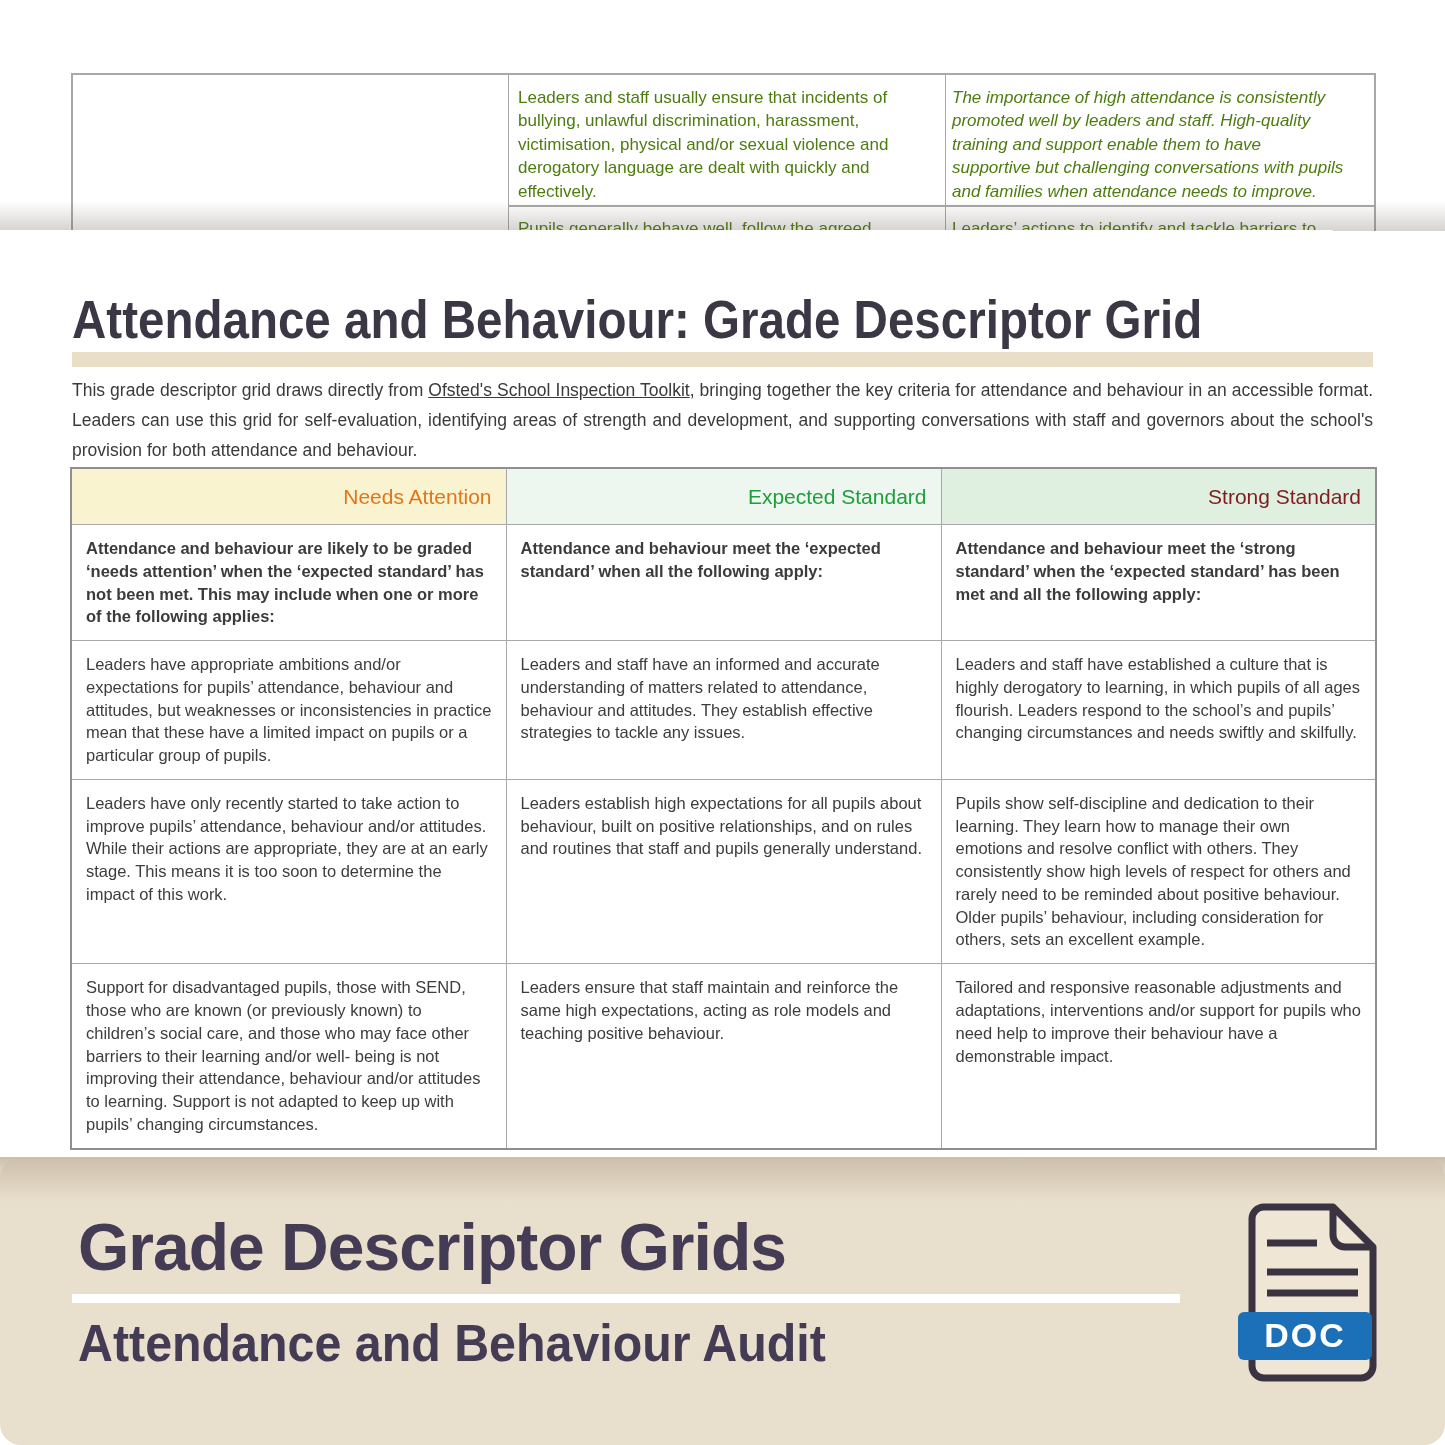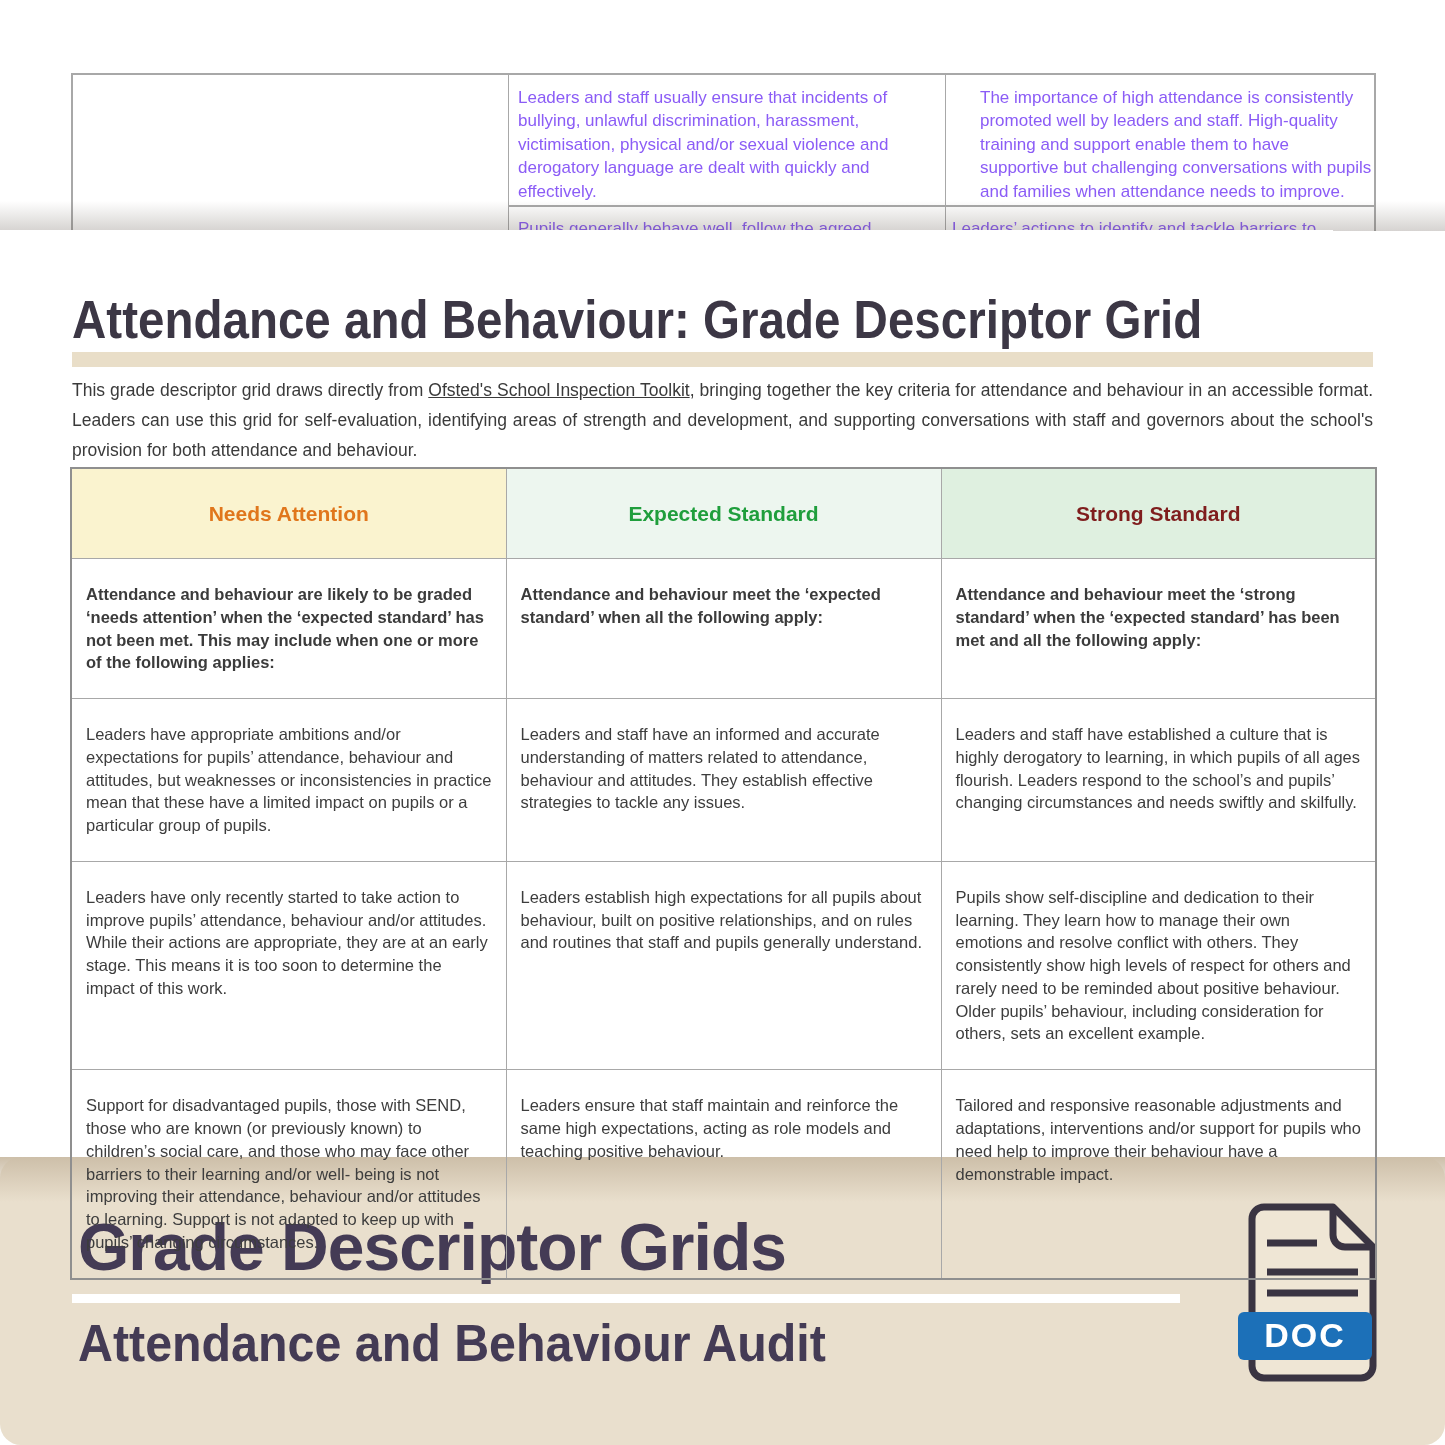--- a/index.html
+++ b/index.html
@@ -7,38 +7,38 @@
     width:1445px;height:1445px;position:relative;overflow:hidden;
     background:#ffffff;
     font-family:"Liberation Sans", sans-serif;
     color:#3d3d3d;
   }
   
   .top-frag{position:absolute;left:0;top:0;width:1445px;height:231px;overflow:hidden;z-index:1;background:#fff;}
   .top-frag::after{content:"";position:absolute;left:0;right:0;bottom:0;height:30px;
     background:linear-gradient(to bottom, rgba(90,80,70,0), rgba(90,80,70,0.25));}
   .tf-border{position:absolute;background:#a8a8a8;}
-  .tf-text{position:absolute;font-size:17px;line-height:23.4px;color:#8b5cf6;}
+  .tf-text{position:absolute;font-size:17px;line-height:23.4px;color:#4d7c0f;}
   
   .card{position:absolute;left:0;top:230px;width:1333px;height:927px;background:#ffffff;z-index:2;}
   .doc-title{
     position:absolute;left:72px;top:58px;font-size:54px;font-weight:bold;color:#3c3745;
     transform:scaleX(0.88);transform-origin:left top;white-space:nowrap;letter-spacing:0;
   }
   .title-bar{position:absolute;left:72px;top:122px;width:1301px;height:15px;background:#e9dec8;}
   .intro{position:absolute;left:72px;top:145px;width:1301px;font-size:17.5px;line-height:30px;
     color:#3a3a3a;text-align:justify;}
   .intro a{color:#3a3a3a;text-decoration:underline;cursor:pointer;}
   table.grid{position:absolute;left:70px;top:237px;width:1305px;border-collapse:collapse;table-layout:fixed;
     border:2px solid #8f8f8f;}
   table.grid th, table.grid td{border:1px solid #a8a8a8;}
   table.grid th{
-    height:55px;text-align:center;vertical-align:middle;padding:17px 14px;font-size:21px;font-weight:bold;
+    height:55px;text-align:right;vertical-align:middle;padding:0 14px;font-size:21px;font-weight:normal;
   }
-  table.grid td{vertical-align:top;padding:24px 14px;font-size:16.5px;line-height:1.38;color:#3d3d3d;}
+  table.grid td{vertical-align:top;padding:12px 14px;font-size:16.5px;line-height:1.38;color:#3d3d3d;}
   tr.criteria td{font-weight:bold;color:#3b3b3b;}
   th.h-needs{background:#faf3cf;color:#e0761c;}
   th.h-expected{background:#edf6ef;color:#1f9e3c;}
   th.h-strong{background:#dff0e0;color:#7f1d1d;}
   
   .banner{position:absolute;left:0;top:1157px;width:1445px;height:288px;background:#e9dfcd;z-index:1;border-radius:21px;}
   .banner::before{content:"";position:absolute;left:0;right:0;top:0;height:45px;
     background:linear-gradient(to bottom,#cdbfa9,rgba(233,223,205,0));}
   .banner-title{position:absolute;left:78px;top:52px;font-size:66px;font-weight:bold;color:#443b55;
     letter-spacing:-1px;white-space:nowrap;}
@@ -51,21 +51,21 @@
 <body>
 
 <div class="top-frag">
   <div class="tf-border" style="left:71px;top:73px;width:1305px;height:2px;"></div>
   <div class="tf-border" style="left:71px;top:73px;width:2px;height:158px;"></div>
   <div class="tf-border" style="left:508px;top:73px;width:1px;height:158px;"></div>
   <div class="tf-border" style="left:945px;top:73px;width:1px;height:158px;"></div>
   <div class="tf-border" style="left:1374px;top:73px;width:2px;height:158px;"></div>
   <div class="tf-border" style="left:508px;top:205px;width:868px;height:2px;"></div>
   <div class="tf-text" style="left:518px;top:86px;width:398px;">Leaders and staff usually ensure that incidents of bullying, unlawful discrimination, harassment, victimisation, physical and/or sexual violence and derogatory language are dealt with quickly and effectively.</div>
-  <div class="tf-text" style="left:980px;top:86px;width:392px;">The importance of high attendance is consistently promoted well by leaders and staff. High-quality training and support enable them to have supportive but challenging conversations with pupils and families when attendance needs to improve.</div>
+  <div class="tf-text" style="left:952px;top:86px;width:392px;font-style:italic;">The importance of high attendance is consistently promoted well by leaders and staff. High-quality training and support enable them to have supportive but challenging conversations with pupils and families when attendance needs to improve.</div>
   <div class="tf-text" style="left:518px;top:217px;width:410px;">Pupils generally behave well, follow the agreed</div>
   <div class="tf-text" style="left:952px;top:217px;width:410px;">Leaders’ actions to identify and tackle barriers to</div>
 </div>
 
 <div class="card">
   <div class="doc-title">Attendance and Behaviour: Grade Descriptor Grid</div>
   <div class="title-bar"></div>
   <div class="intro"><span>This grade descriptor grid draws directly from </span><a>Ofsted's School Inspection Toolkit</a><span>, bringing together the key criteria for attendance and behaviour in an accessible format. Leaders can use this grid for self-evaluation, identifying areas of strength and development, and supporting conversations with staff and governors about the school's provision for both attendance and behaviour.</span></div>
 
   <table class="grid">

